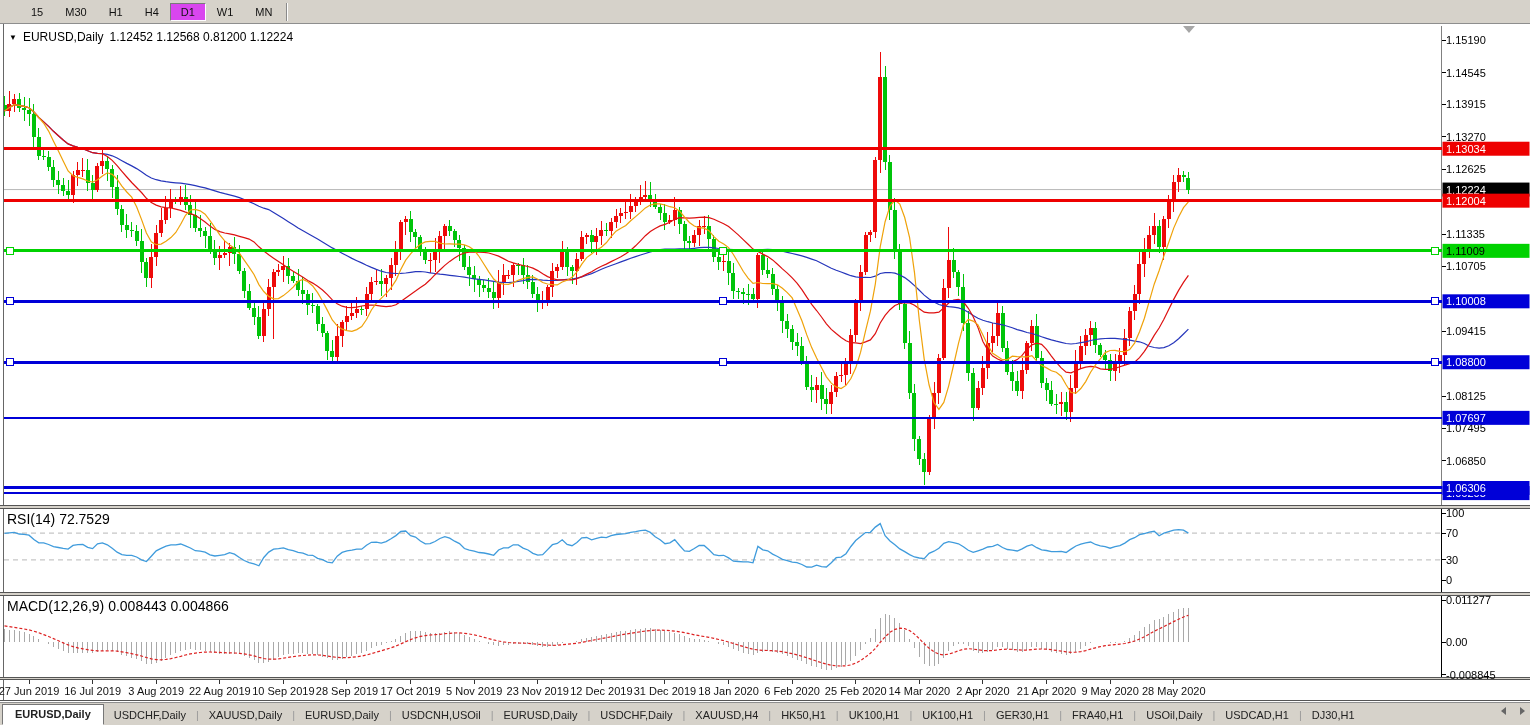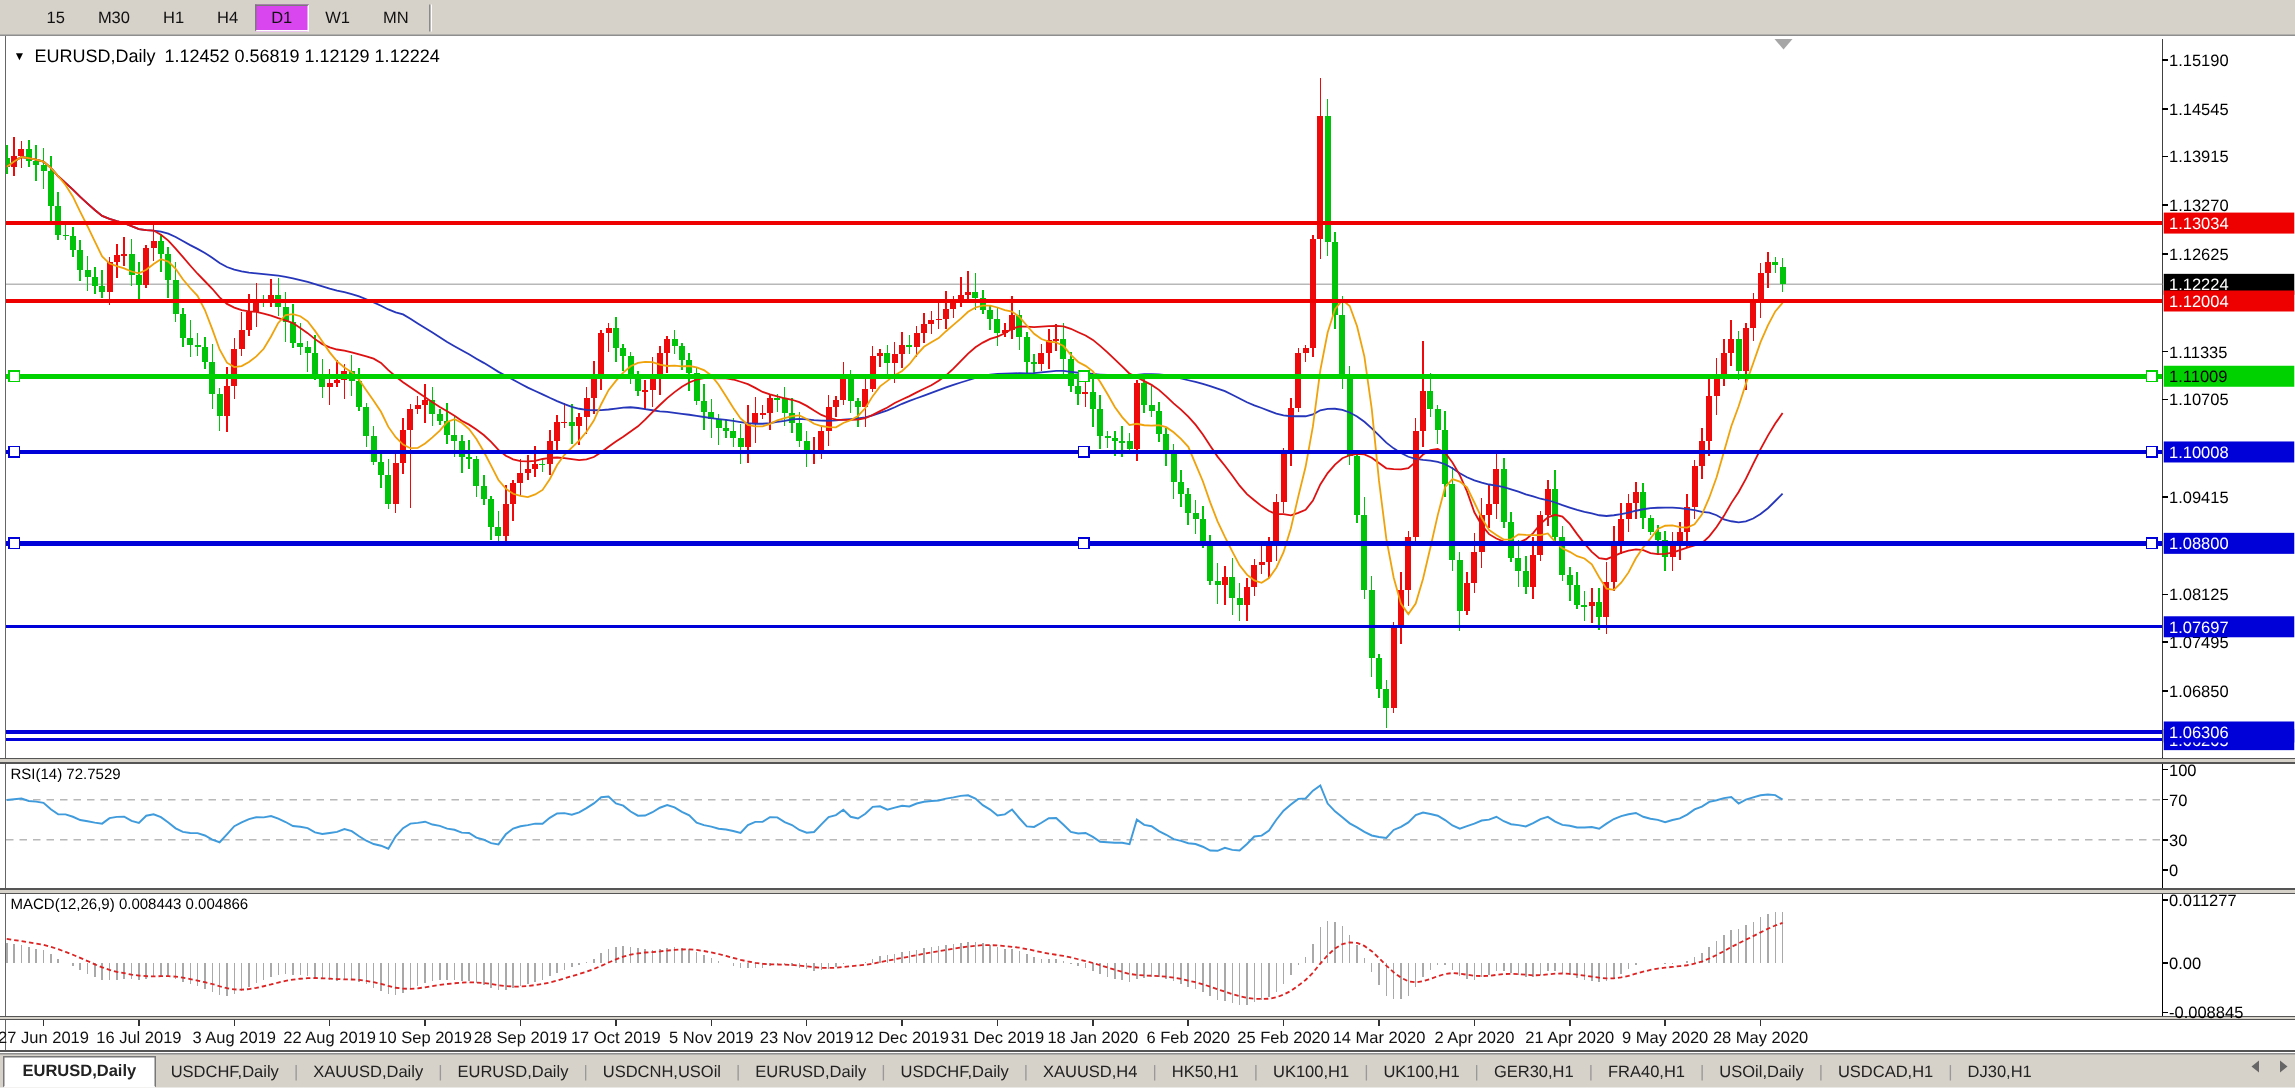--- a/index.html
+++ b/index.html
@@ -12,21 +12,21 @@
   .tf-btn.active{background:#d946ef;border:1px solid #7a7a7a;border-bottom-color:#fdfdfd;
     border-right-color:#fdfdfd;padding:2px 10px;}
   .tf-sep{width:0;height:18px;border-left:1px solid #8a8a8a;border-right:1px solid #fdfdfd;margin:0 3px;}
   
   #chart-svg{position:absolute;left:0;top:0;}
   
   #chart-title{position:absolute;left:9px;top:30px;font-size:12px;color:#000;display:flex;
     align-items:center;gap:6px;white-space:pre;}
   #chart-title .dd{font-size:8px;color:#000;}
   
-  .ind-label{position:absolute;left:7px;font-size:10px;color:#000;white-space:pre;}
+  .ind-label{position:absolute;left:7px;font-size:14px;color:#000;white-space:pre;}
   
   #shift-marker{position:absolute;left:1183px;top:26px;width:0;height:0;
     border-left:6px solid transparent;border-right:6px solid transparent;border-top:7px solid #a6a6a6;}
   
   #tabbar{position:absolute;left:0;top:702px;width:1530px;height:23px;background:#d6d2ca;
     border-top:1px solid #8e8e8e;box-sizing:border-box;display:flex;align-items:flex-end;
     overflow:hidden;padding-left:2px;}
   .tab{font-size:11px;color:#222;padding:3px 10px 4px;white-space:nowrap;cursor:default;}
   .tab.active{background:#fff;border:1px solid #777;border-bottom:1px solid #fff;font-weight:bold;
     margin-bottom:0;padding:3px 12px 4px;}
@@ -935,21 +935,21 @@
     <div class="tf-btn">15</div>
     <div class="tf-btn">M30</div>
     <div class="tf-btn">H1</div>
     <div class="tf-btn">H4</div>
     <div class="tf-btn active">D1</div>
     <div class="tf-btn">W1</div>
     <div class="tf-btn">MN</div>
     <div class="tf-sep"></div>
   </div>
 
-<div id="chart-title"><span class="dd">▼</span><span>EURUSD,Daily</span><span>1.12452 0.56819 1.12129 1.12224</span></div>
+<div id="chart-title"><span class="dd">▼</span><span>EURUSD,Daily</span><span>1.12452 1.12568 0.81200 1.12224</span></div>
 
 <div id="shift-marker"></div>
 
 <div class="ind-label" style="top:511px;"><span>RSI(14)</span> <span>72.7529</span></div>
 <div class="ind-label" style="top:598px;text-align:right;"><span>MACD(12,26,9)</span> <span>0.008443 0.004866</span></div>
 
 <div id="tabbar">
     <div class="tab active">EURUSD,Daily</div>
     <div class="tab">USDCHF,Daily</div>
     <span class="tab-sep">|</span>

